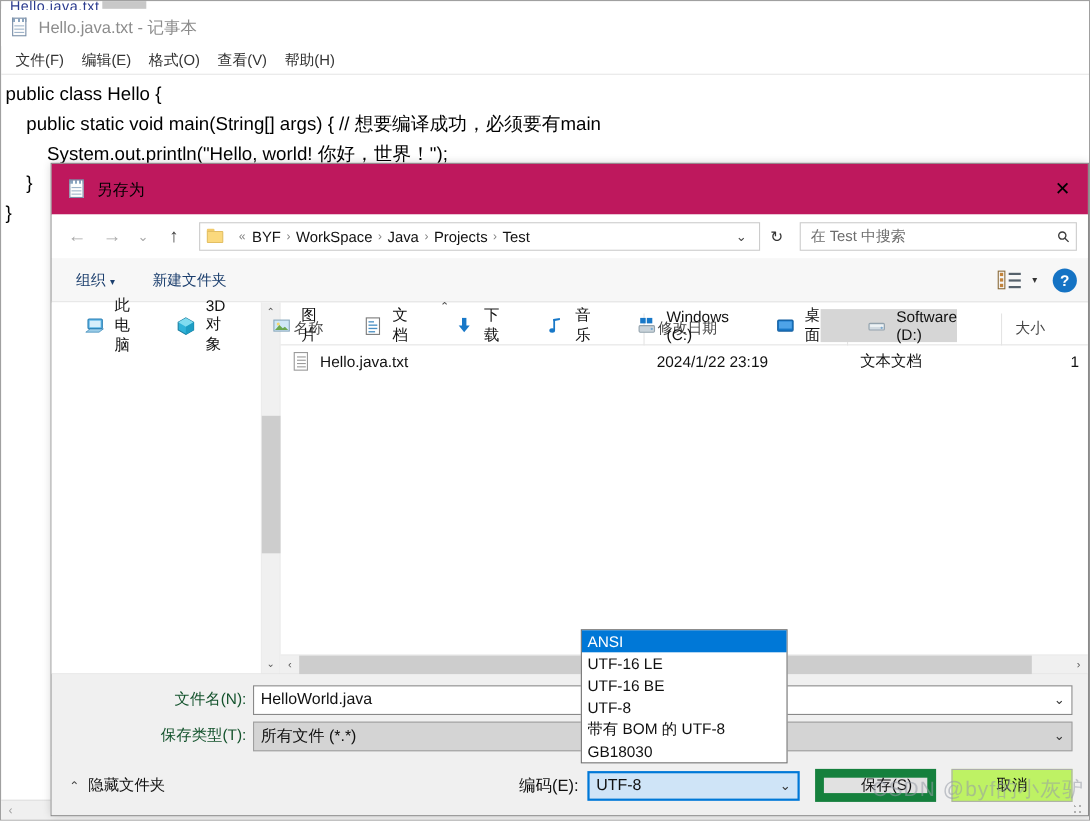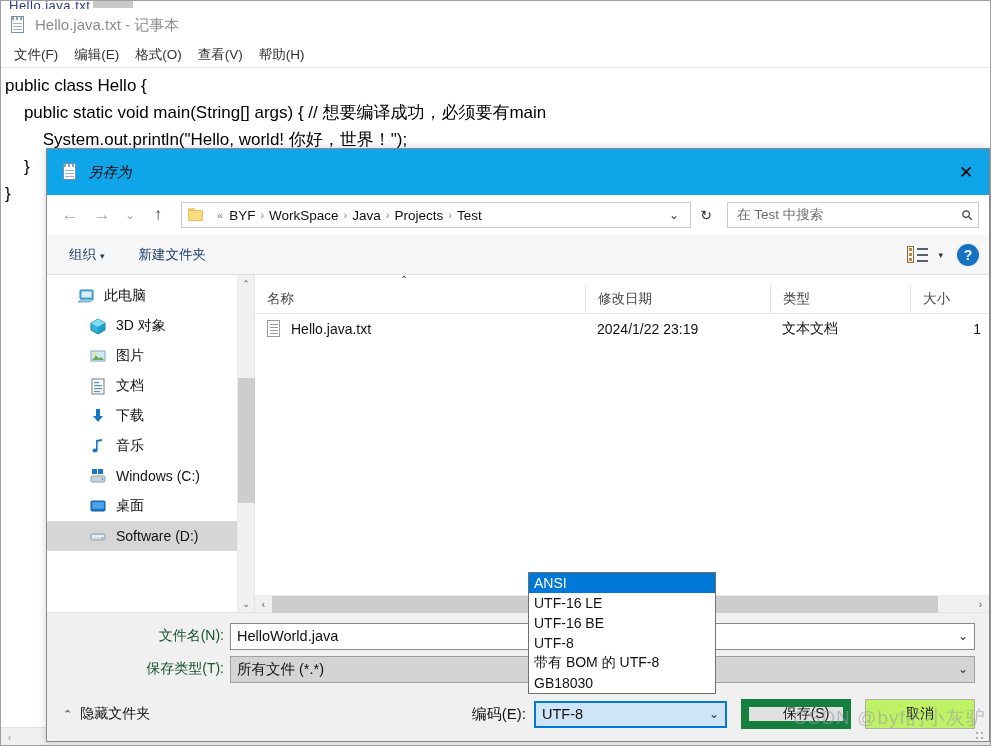--- a/index.html
+++ b/index.html
@@ -80,23 +80,23 @@
   
   #dialog {
     position: absolute; left: 46px; top: 148px;
     width: 944px; height: 594px;
     background: #f0f0f0;
     border: 1px solid #8a8a8a;
     box-shadow: 0 0 8px rgba(0,0,0,.18);
     display: flex; flex-direction: column;
   }
   .dlg-titlebar {
-    height: 46px; background: #0ea5e9;
+    height: 46px; background: #be185d;
     display: flex; align-items: center;
-    padding-left: 14px; flex: none; font-style: italic;
+    padding-left: 14px; flex: none;
   }
   .dlg-title { font-size: 14.5px; color: #000; margin-left: 9px; }
   .dlg-close {
     margin-left: auto; width: 46px; height: 46px;
     display: flex; align-items: center; justify-content: center;
     font-size: 17px; color: #000; cursor: default;
   }
 
   
   .nav-row {
@@ -157,21 +157,21 @@
     display: flex; align-items: center; justify-content: center;
   }
 
   
   .dlg-body {
     flex: 1; display: flex; background: #fff; min-height: 0;
     border-bottom: 1px solid #e2e2e2;
   }
   .nav-pane {
     width: 190px; background: #fff; position: relative;
-    display: flex; flex-direction: column;
+    display: flex; flex-direction: row;
     padding-top: 6px;
   }
   .nav-item {
     height: 30px; display: flex; align-items: center;
     padding-left: 30px; gap: 9px; font-size: 14px; color: #111;
     cursor: default;
   }
   .nav-item.indent { padding-left: 42px; }
   .nav-item.selected { background: #d6d6d6; }
   .ni-ico { width: 18px; height: 18px; flex: none; position: relative; }

